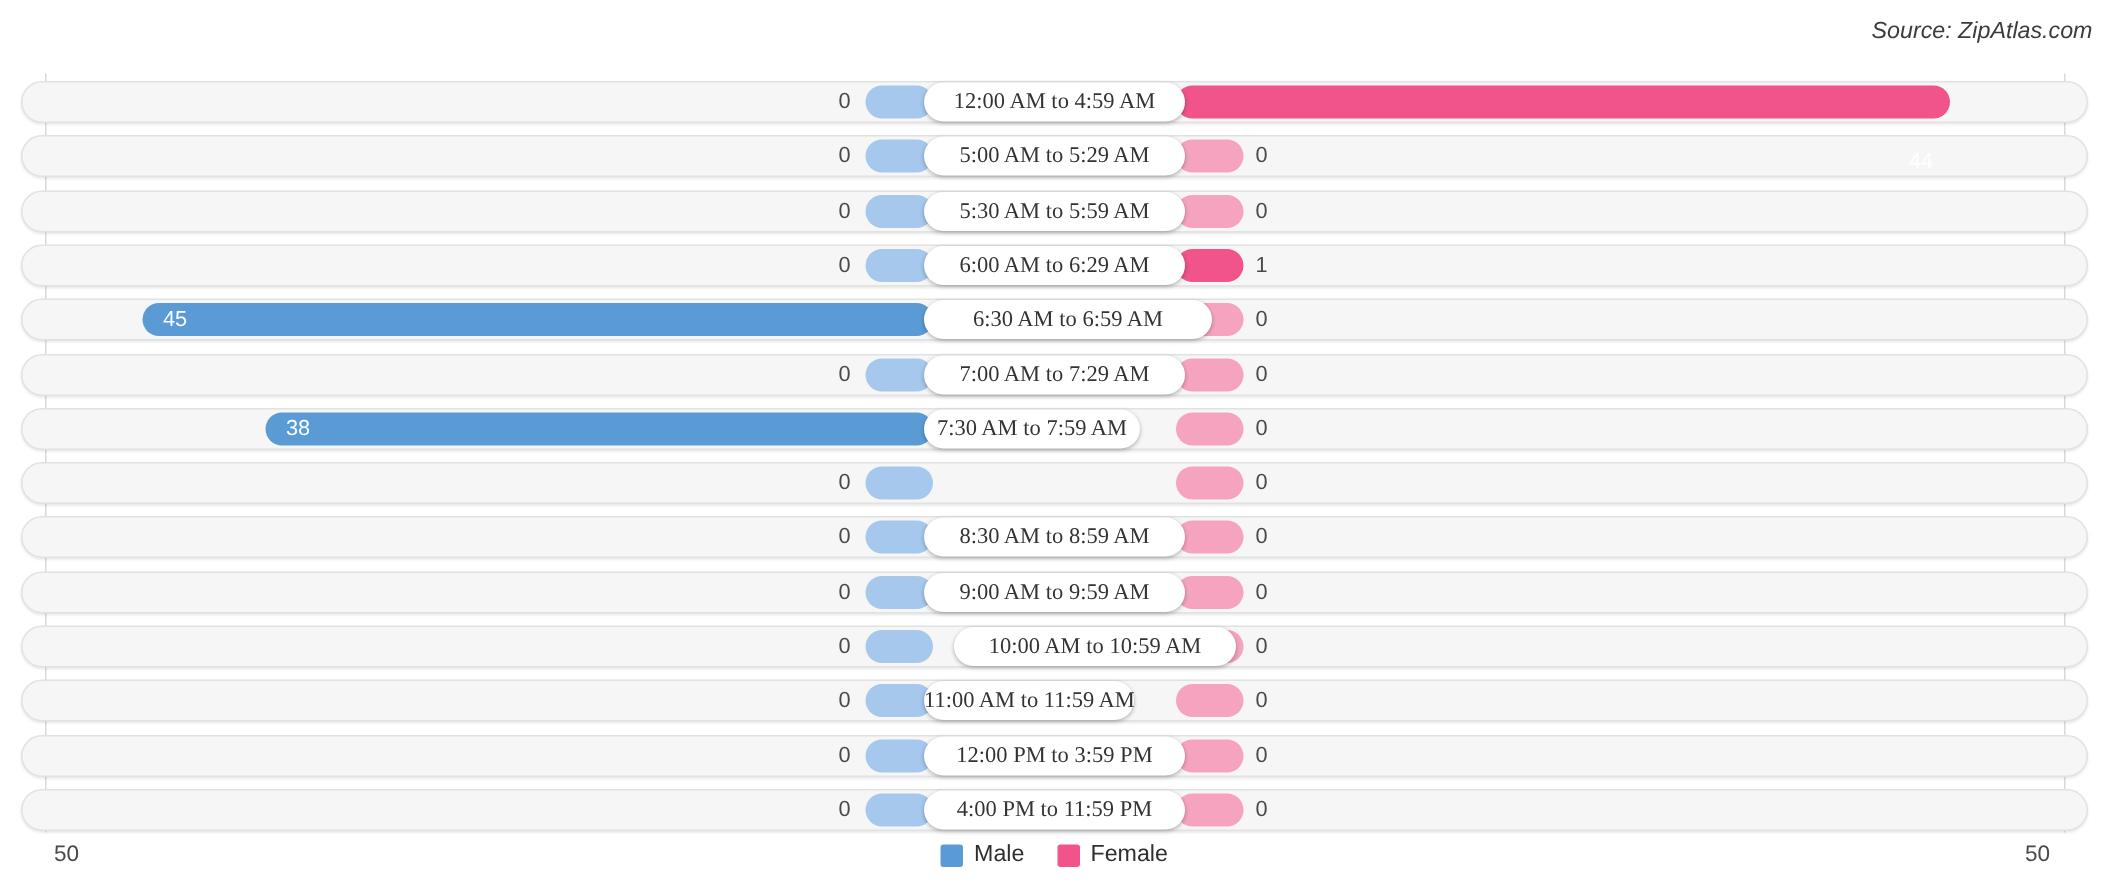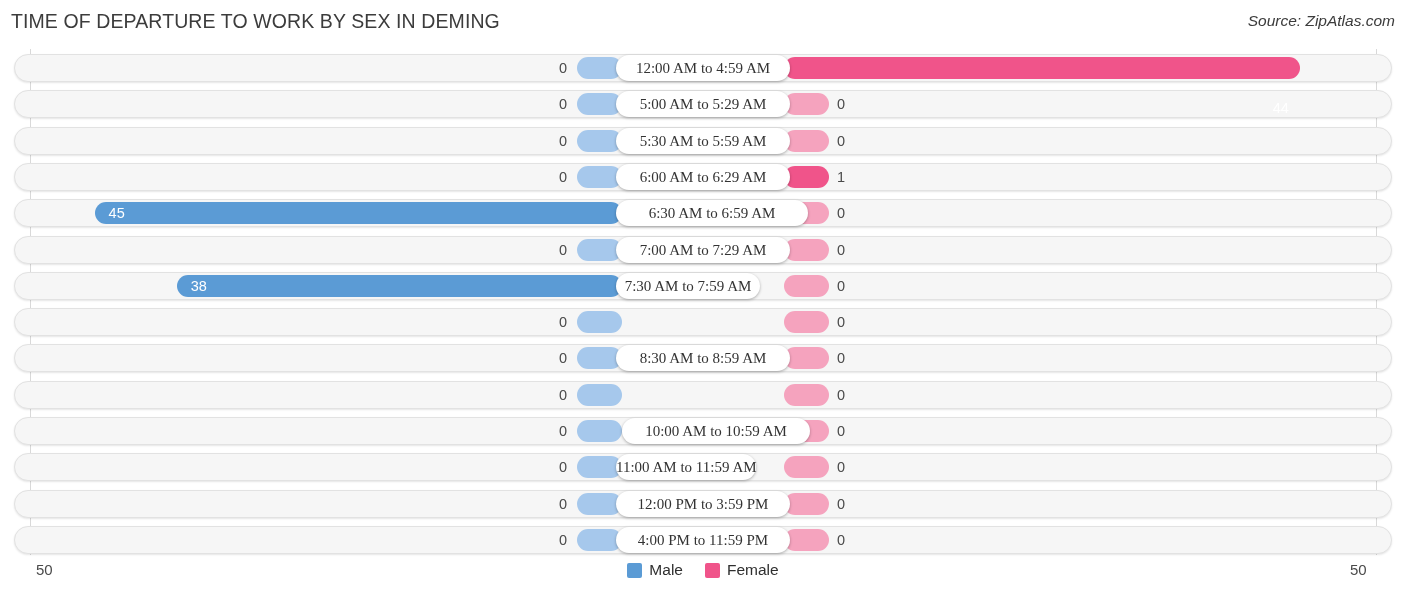--- a/index.html
+++ b/index.html
@@ -168,21 +168,20 @@
   }
   .legend-text {
     font-size: 15.5px;
     color: #2f2f2f;
   }
 </style>
 </head>
 <body>
 
 <div id="header">
-  <div id="chart-title">TIME OF DEPARTURE TO WORK BY SEX IN DEMING</div>
   <div id="source-label">Source: ZipAtlas.com</div>
 </div>
 
 <div id="plot">
   <div class="gridline" id="gridline-left"></div>
   <div class="gridline" id="gridline-right"></div>
 
 <div class="row" style="top: 5px;">
       <div class="track"></div>
       <div class="bar bar-male stub" style="left: 563px; width: 45px;"></div>
@@ -253,28 +252,29 @@
       <div class="bar bar-female stub" style="left: 770px; width: 45px;"></div>
       <div class="val val-outside" style="left: 823px;">0</div>
       <div class="center-label" style="left: 602px; width: 174px;">8:30 AM to 8:59 AM</div>
     </div>
     <div class="row" style="top: 331.7px;">
       <div class="track"></div>
       <div class="bar bar-male stub" style="left: 563px; width: 45px;"></div>
       <div class="val val-outside" style="left: 545px;">0</div>
       <div class="bar bar-female stub" style="left: 770px; width: 45px;"></div>
       <div class="val val-outside" style="left: 823px;">0</div>
+      <div class="center-label" style="left: 602px; width: 174px;">9:00 AM to 9:59 AM</div>
     </div>
     <div class="row" style="top: 368px;">
       <div class="track"></div>
       <div class="bar bar-male stub" style="left: 563px; width: 45px;"></div>
       <div class="val val-outside" style="left: 545px;">0</div>
       <div class="bar bar-female stub" style="left: 770px; width: 45px;"></div>
       <div class="val val-outside" style="left: 823px;">0</div>
-      <div class="center-label" style="left: 608px; width: 188px;">10:00 AM to 10:59 AM</div>
+      <div class="center-label" style="left: 622px; width: 188px;">10:00 AM to 10:59 AM</div>
     </div>
     <div class="row" style="top: 404.3px;">
       <div class="track"></div>
       <div class="bar bar-male stub" style="left: 563px; width: 45px;"></div>
       <div class="val val-outside" style="left: 545px;">0</div>
       <div class="bar bar-female stub" style="left: 770px; width: 45px;"></div>
       <div class="val val-outside" style="left: 823px;">0</div>
       <div class="center-label" style="left: 602px; width: 140px;">11:00 AM to 11:59 AM</div>
     </div>
     <div class="row" style="top: 440.6px;">

